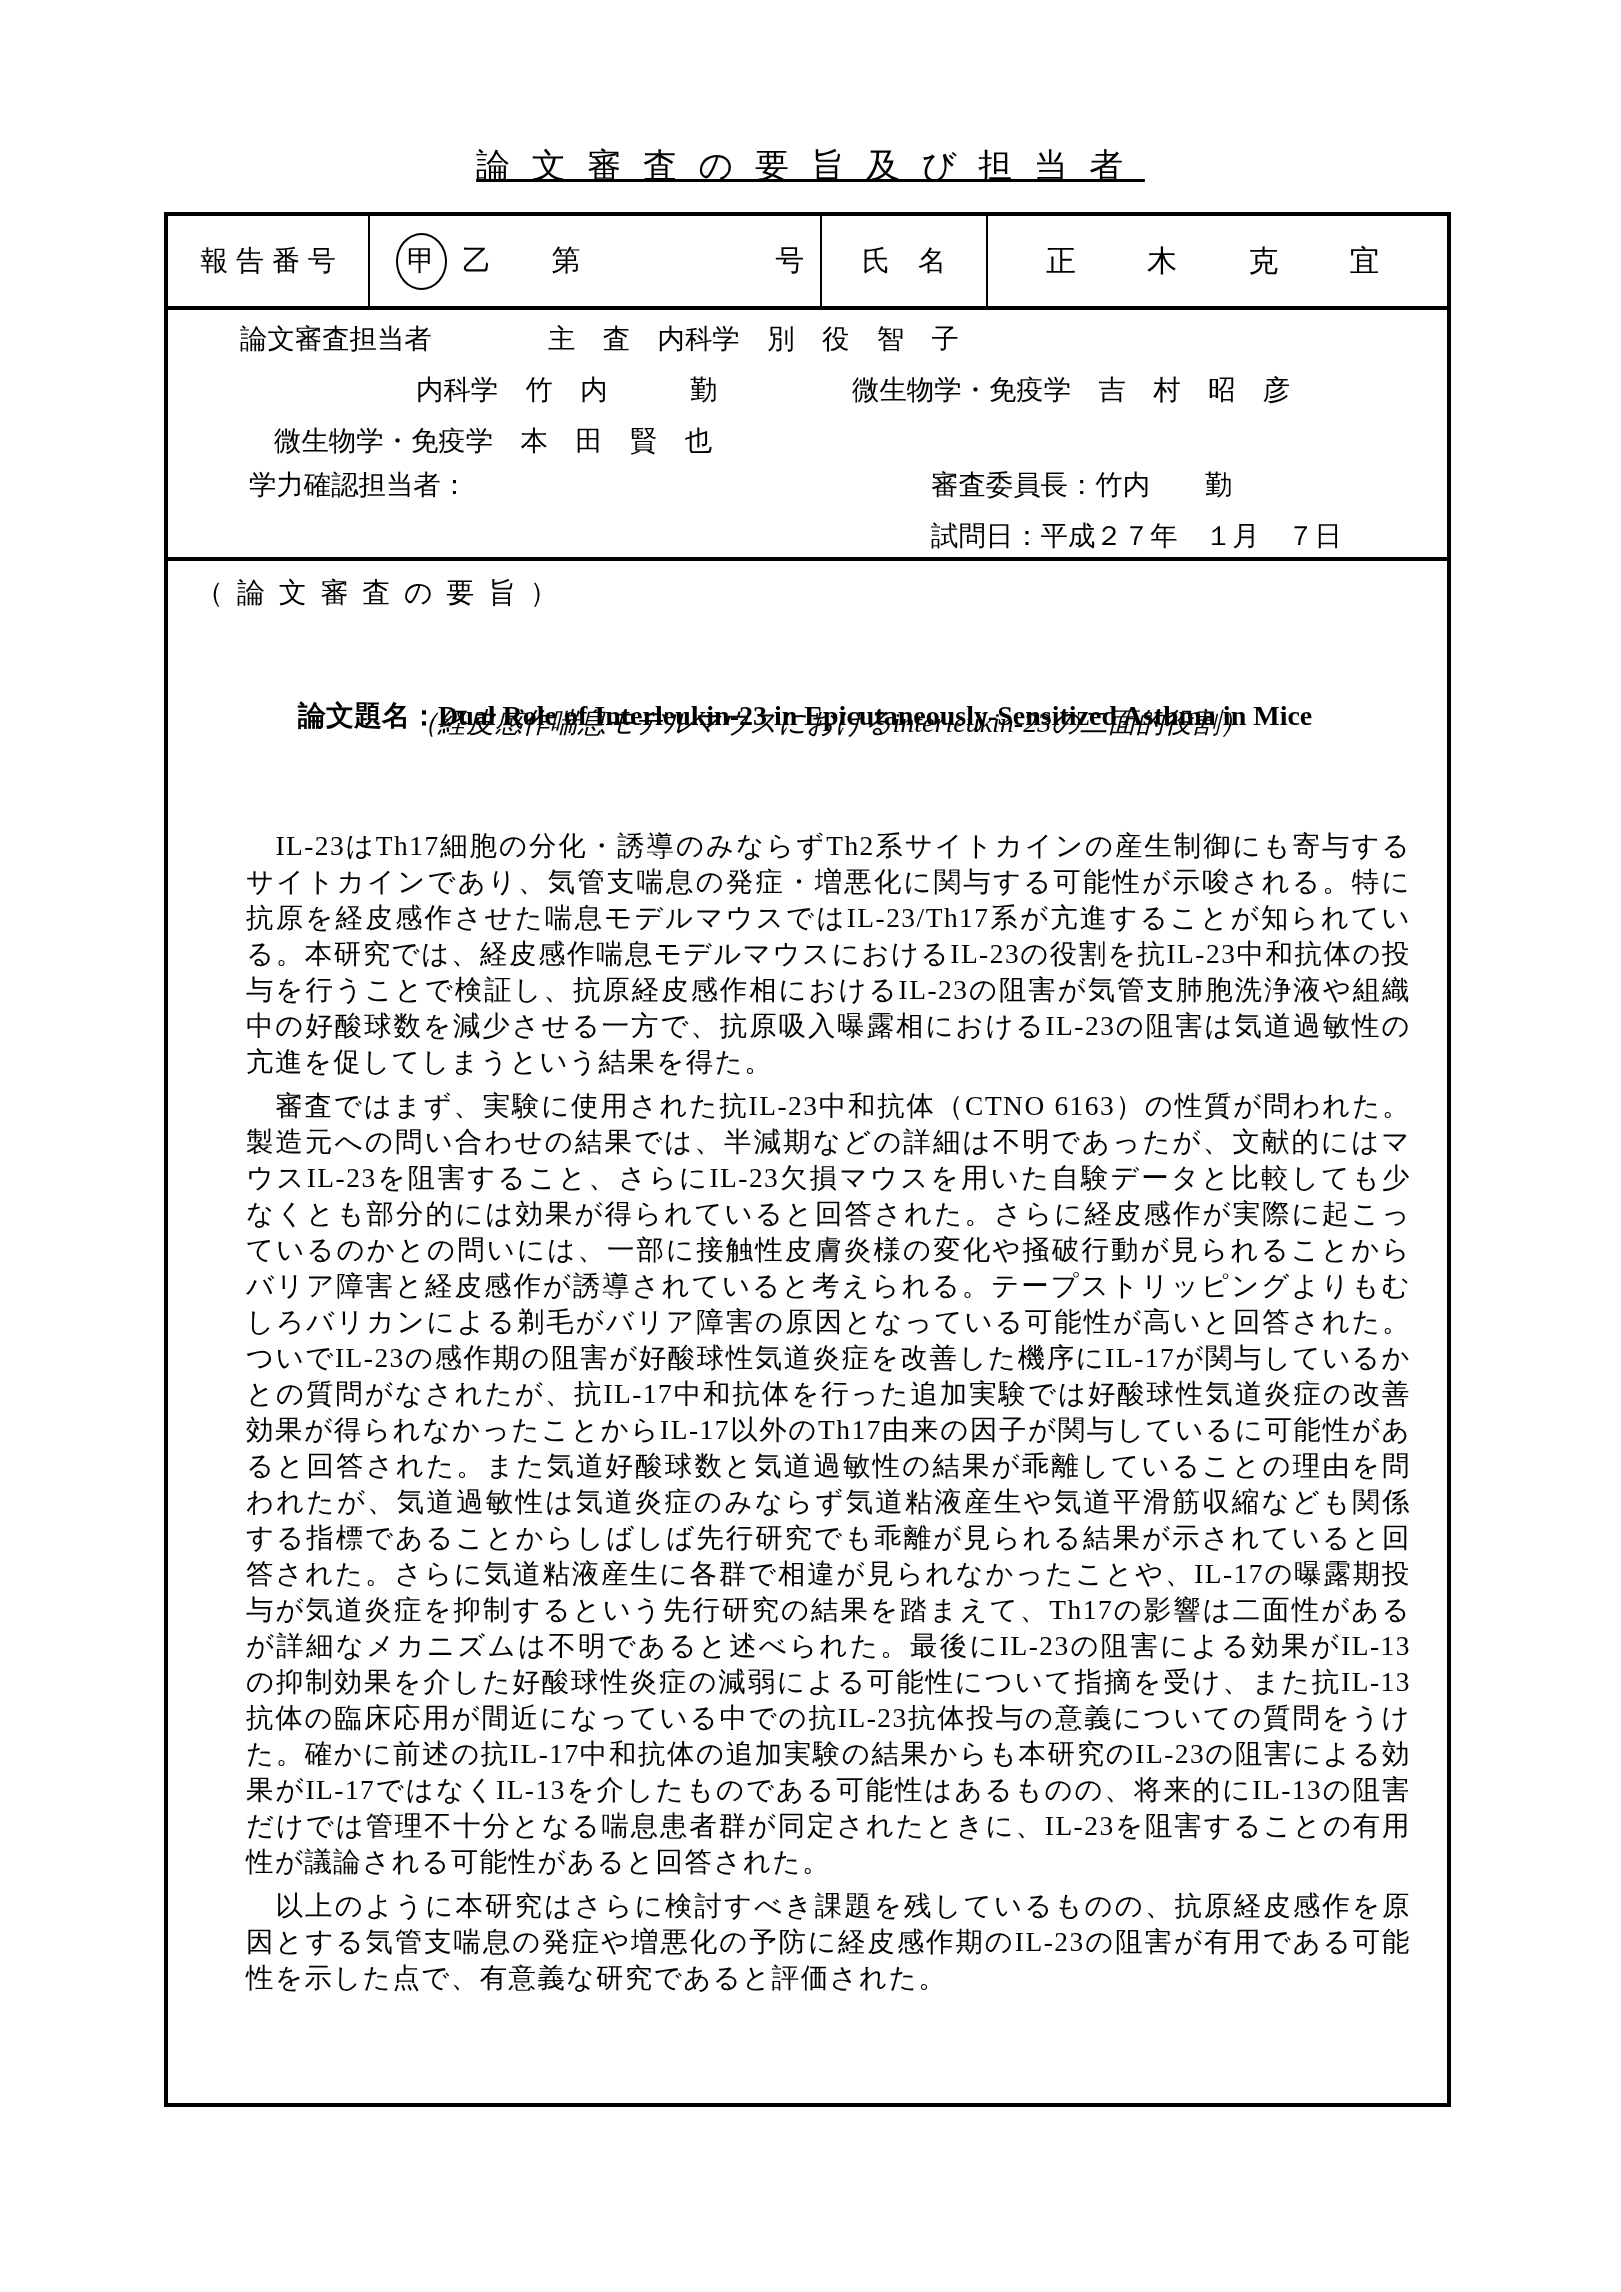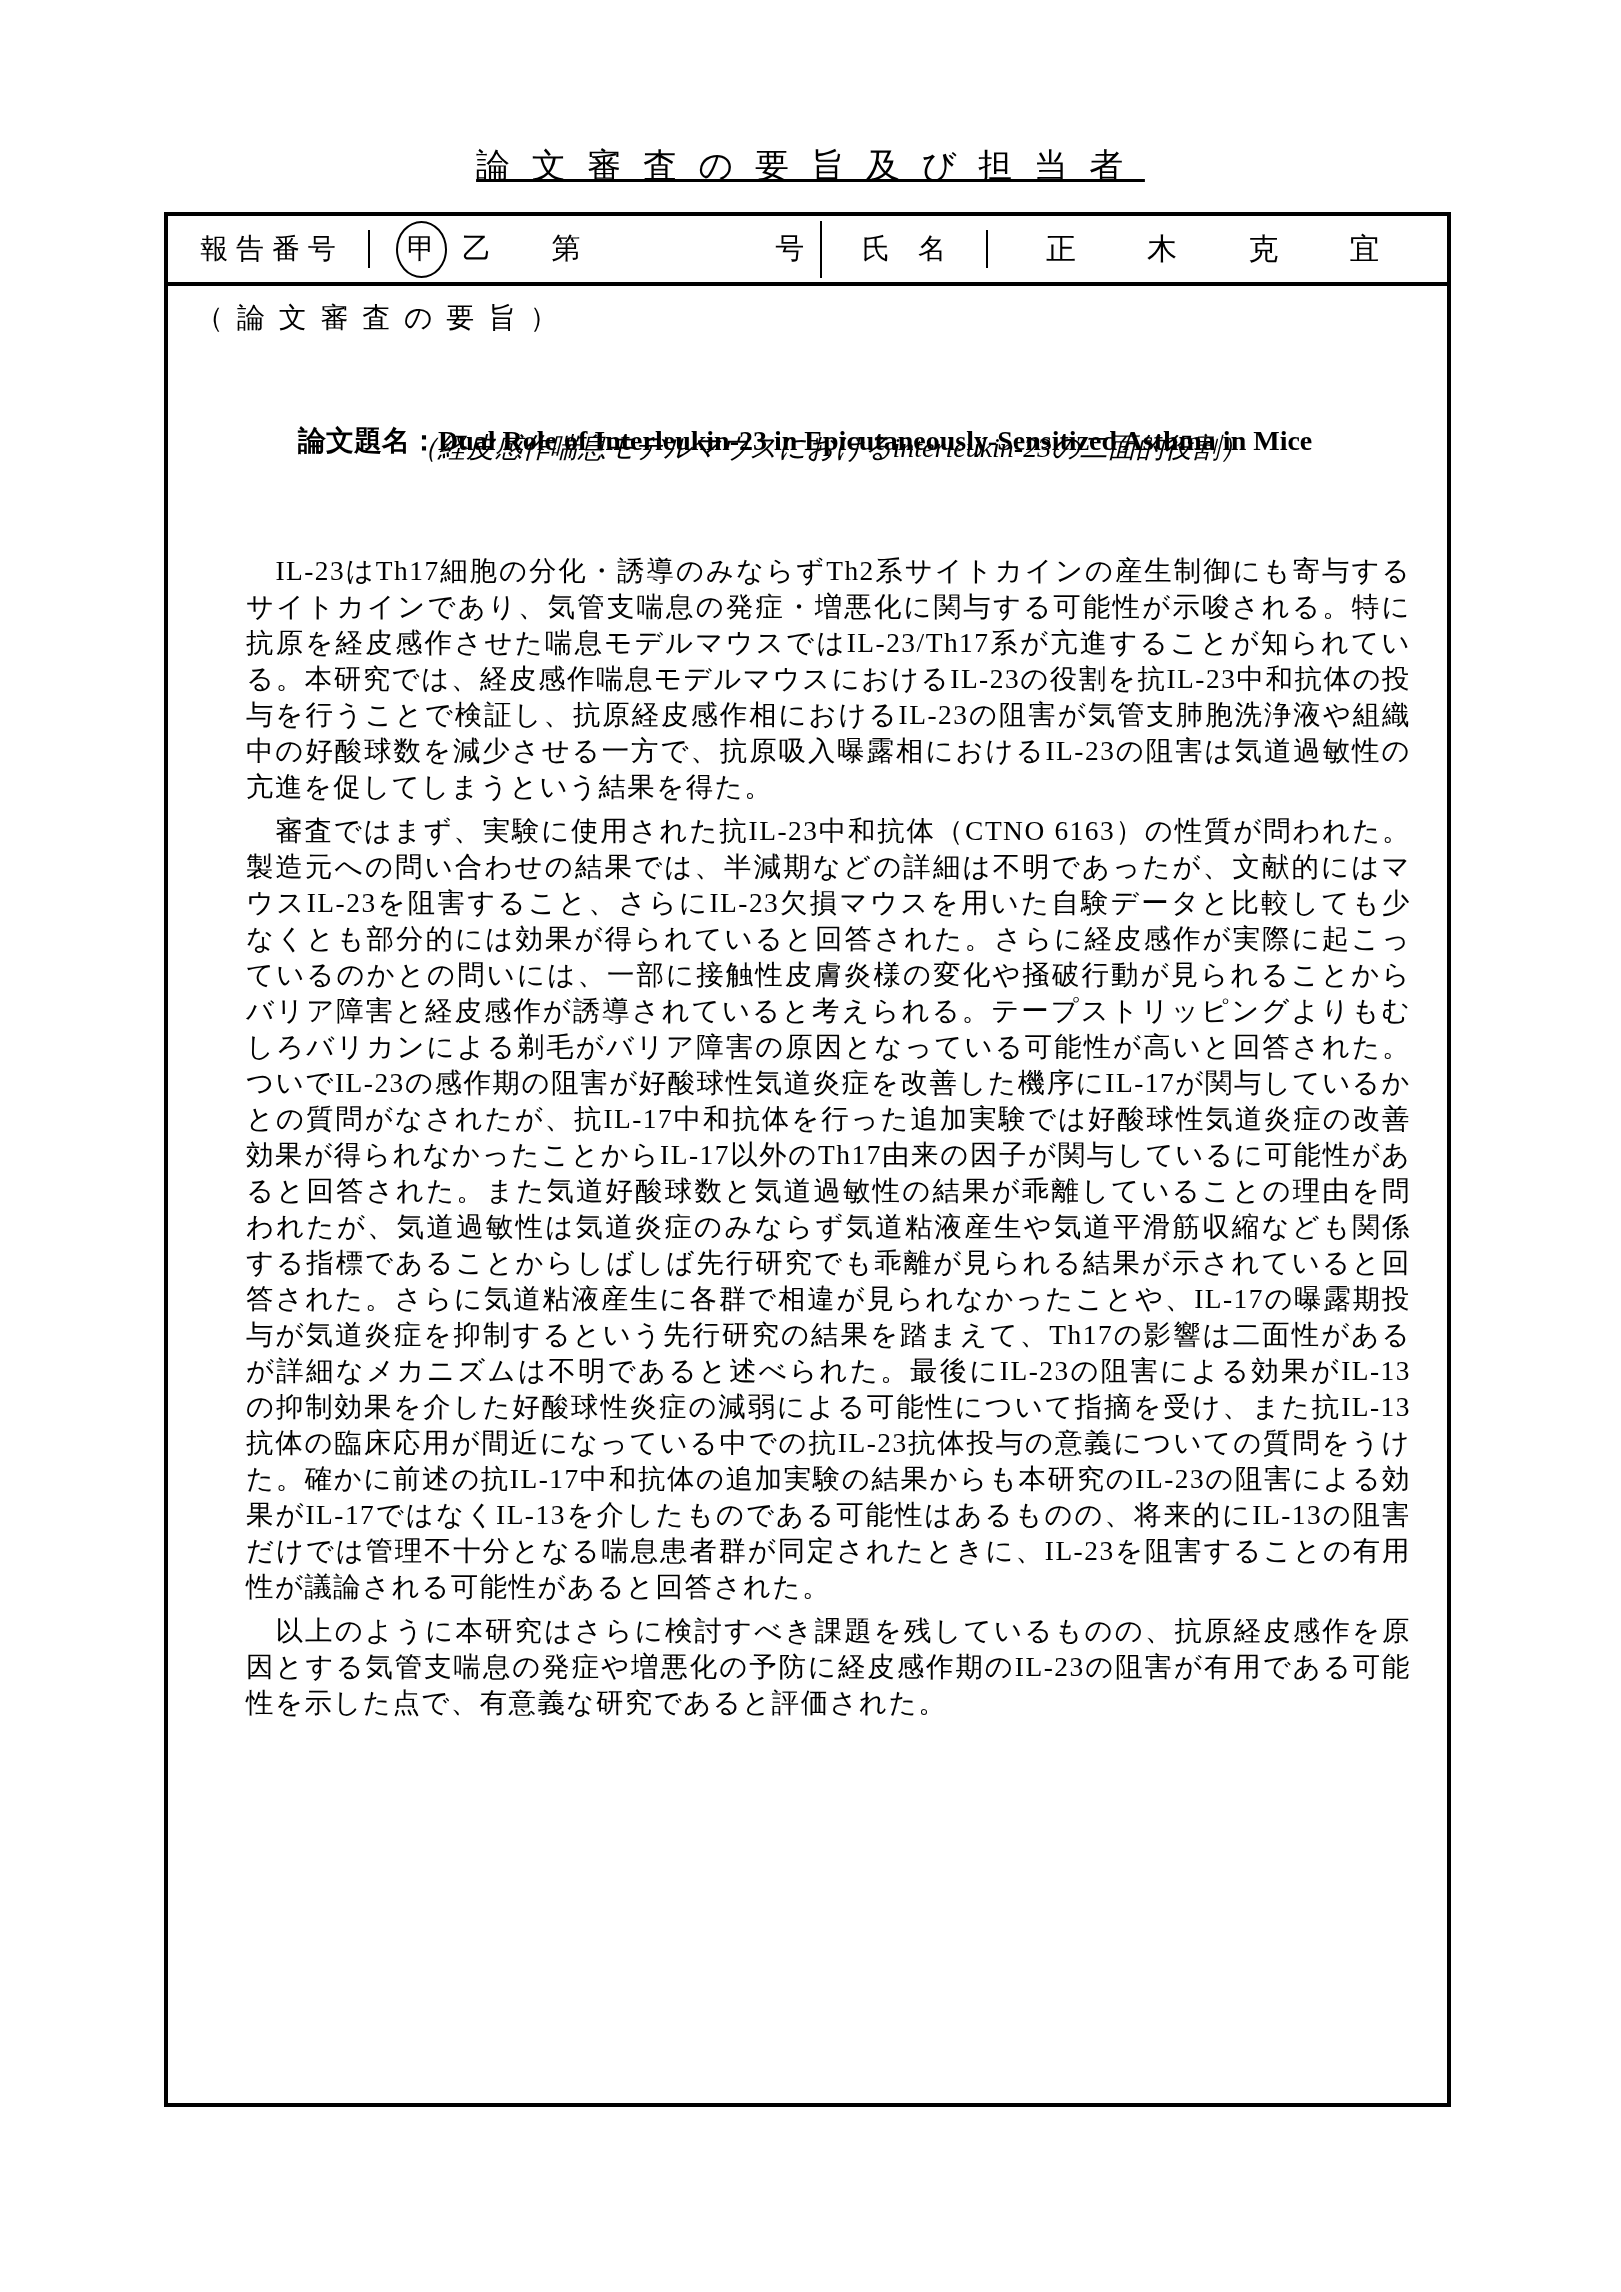--- a/index.html
+++ b/index.html
@@ -14,21 +14,21 @@
     text-align:center; font-size:34px; font-weight:normal;
     letter-spacing:21.6px; margin:0;
     font-family:"Liberation Serif","DejaVu Serif",serif;
     text-decoration:underline;
   }
   .form-table {
     position:absolute; left:164px; top:212px; width:1287px; height:1895px;
     border:4.9px solid #000; box-sizing:border-box;
   }
   
-  .row1 { display:flex; height:70px; border-bottom:4.9px solid #000; box-sizing:border-box;align-items:center; }
+  .row1 { display:flex; height:94px; border-bottom:4.9px solid #000; box-sizing:border-box; }
   .cell { box-sizing:border-box; display:flex; align-items:center; }
   .cell-a {
     width:202px; border-right:2px solid #000; justify-content:center;
     font-size:28px; letter-spacing:7.8px; padding-left:7.8px;
     font-family:"Liberation Sans","DejaVu Sans",sans-serif;
   }
   .cell-b {
     width:452px; border-right:2.9px solid #000; padding-left:25.5px;
     font-size:29px; position:relative;
     font-family:"Liberation Sans","DejaVu Sans",sans-serif;
@@ -93,20 +93,30 @@
         <span class="gou">号</span>
       </div>
       <div class="cell cell-c">
         <span>氏　名</span>
       </div>
       <div class="cell cell-d">
         <span>正　木　克　宜</span>
       </div>
     </div>
 
+    <div class="row2">
+      <span class="c-l1a">論文審査担当者</span>
+      <span class="c-l1b">主　査　内科学　別　役　智　子</span>
+      <span class="c-l2a">内科学　竹　内　　　勤</span>
+      <span class="c-l2b">微生物学・免疫学　吉　村　昭　彦</span>
+      <span class="c-l3a">微生物学・免疫学　本　田　賢　也</span>
+      <span class="c-l4a">学力確認担当者：</span>
+      <span class="c-l4b">審査委員長：竹内　　勤</span>
+      <span class="c-l5b">試問日：平成２７年　１月　７日</span>
+    </div>
 
     <div class="row3">
       <div class="summary-heading">（論文審査の要旨）</div>
       <div class="thesis-line1">
         <span>論文題名：</span><span>Dual Role of Interleukin-23 in Epicutaneously-Sensitized Asthma in Mice</span>
       </div>
       <div class="thesis-line2">（経皮感作喘息モデルマウスにおけるinterleukin-23の二面的役割）</div>
       <div class="body-text">
         <p>　IL-23はTh17細胞の分化・誘導のみならずTh2系サイトカインの産生制御にも寄与するサイトカインであり、気管支喘息の発症・増悪化に関与する可能性が示唆される。特に抗原を経皮感作させた喘息モデルマウスではIL-23/Th17系が亢進することが知られている。本研究では、経皮感作喘息モデルマウスにおけるIL-23の役割を抗IL-23中和抗体の投与を行うことで検証し、抗原経皮感作相におけるIL-23の阻害が気管支肺胞洗浄液や組織中の好酸球数を減少させる一方で、抗原吸入曝露相におけるIL-23の阻害は気道過敏性の亢進を促してしまうという結果を得た。</p>
         <p>　審査ではまず、実験に使用された抗IL-23中和抗体（CTNO 6163）の性質が問われた。製造元への問い合わせの結果では、半減期などの詳細は不明であったが、文献的にはマウスIL-23を阻害すること、さらにIL-23欠損マウスを用いた自験データと比較しても少なくとも部分的には効果が得られていると回答された。さらに経皮感作が実際に起こっているのかとの問いには、一部に接触性皮膚炎様の変化や掻破行動が見られることからバリア障害と経皮感作が誘導されていると考えられる。テープストリッピングよりもむしろバリカンによる剃毛がバリア障害の原因となっている可能性が高いと回答された。ついでIL-23の感作期の阻害が好酸球性気道炎症を改善した機序にIL-17が関与しているかとの質問がなされたが、抗IL-17中和抗体を行った追加実験では好酸球性気道炎症の改善効果が得られなかったことからIL-17以外のTh17由来の因子が関与しているに可能性があると回答された。また気道好酸球数と気道過敏性の結果が乖離していることの理由を問われたが、気道過敏性は気道炎症のみならず気道粘液産生や気道平滑筋収縮なども関係する指標であることからしばしば先行研究でも乖離が見られる結果が示されていると回答された。さらに気道粘液産生に各群で相違が見られなかったことや、IL-17の曝露期投与が気道炎症を抑制するという先行研究の結果を踏まえて、Th17の影響は二面性があるが詳細なメカニズムは不明であると述べられた。最後にIL-23の阻害による効果がIL-13の抑制効果を介した好酸球性炎症の減弱による可能性について指摘を受け、また抗IL-13抗体の臨床応用が間近になっている中での抗IL-23抗体投与の意義についての質問をうけた。確かに前述の抗IL-17中和抗体の追加実験の結果からも本研究のIL-23の阻害による効果がIL-17ではなくIL-13を介したものである可能性はあるものの、将来的にIL-13の阻害だけでは管理不十分となる喘息患者群が同定されたときに、IL-23を阻害することの有用性が議論される可能性があると回答された。</p>

